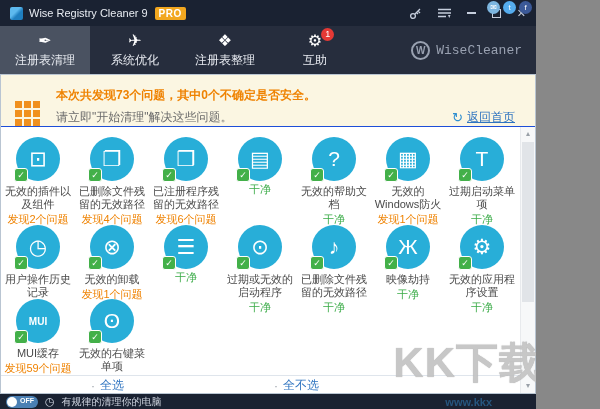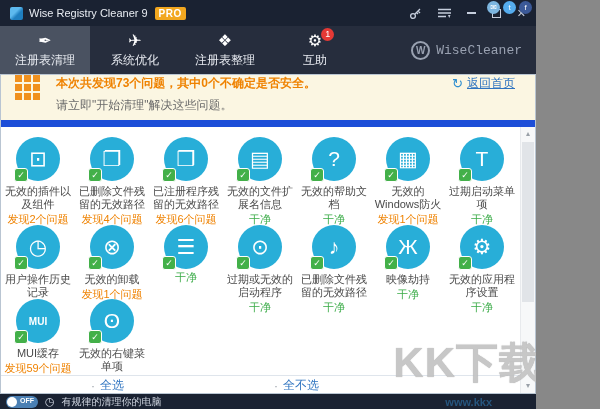--- a/index.html
+++ b/index.html
@@ -32,22 +32,22 @@
   .brand { margin-left:auto; margin-right:14px; display:flex; align-items:center; gap:6px; color:#99a1b1; }
   .brand-circle { width:19px; height:19px; border:2px solid #99a1b1; border-radius:50%;
     font-size:10px; font-weight:bold; display:flex; align-items:center; justify-content:center; }
   .brand-name { font-size:13px;font-family:Liberation Mono, monospace; }
 
   
   .bodyframe { position:absolute; top:74px; left:0; right:0; bottom:15px; background:#fff;
     border:1px solid #b9c5d2; }
 
   
-  .notice { height:52px; background:#fbf6e2; border-bottom:7px solid #1d4ed8;
-    display:flex; align-items:flex-start; padding:0 20px 0 14px; }
+  .notice { height:52px; background:#fbf6e2; border-bottom:1px solid #1d4ed8;
+    display:flex; align-items:flex-end; padding:0 20px 0 14px; }
   .grid-icon { display:grid; grid-template-columns:repeat(3,7px); grid-auto-rows:7px; gap:2px;
     margin-right:16px; flex:none; }
   .grid-icon span { background:#f0901e; }
   .notice-lines { display:flex; flex-direction:column; gap:5px; }
   .notice-l1 { color:#ef8200; font-size:12px; font-weight:bold; }
   .notice-l2 { color:#6b6b6b; font-size:12px; }
   .back-home { margin-left:auto; display:flex; align-items:center; gap:4px; color:#2f74c0;
     font-size:12px; cursor:default; white-space:nowrap; }
   .refresh-ic { color:#2f8fd0; font-size:13px; }
   .back-link { text-decoration:underline; }
@@ -214,21 +214,20 @@
       <span class="check-badge">✓</span>
     </div>
     <div class="item-label">已注册程序残留的无效路径</div>
     <div class="item-status issues">发现6个问题</div>
   </div>
         <div class="item">
     <div class="icon-circle">
       <span class="glyph">▤</span>
       <span class="check-badge">✓</span>
     </div>
-    <div class="item-label">无效的文件扩展名信息</div>
     <div class="item-status clean">干净</div>
   </div>
         <div class="item">
     <div class="icon-circle">
       <span class="glyph">?</span>
       <span class="check-badge">✓</span>
     </div>
     <div class="item-label">无效的帮助文档</div>
     <div class="item-status clean">干净</div>
   </div>

